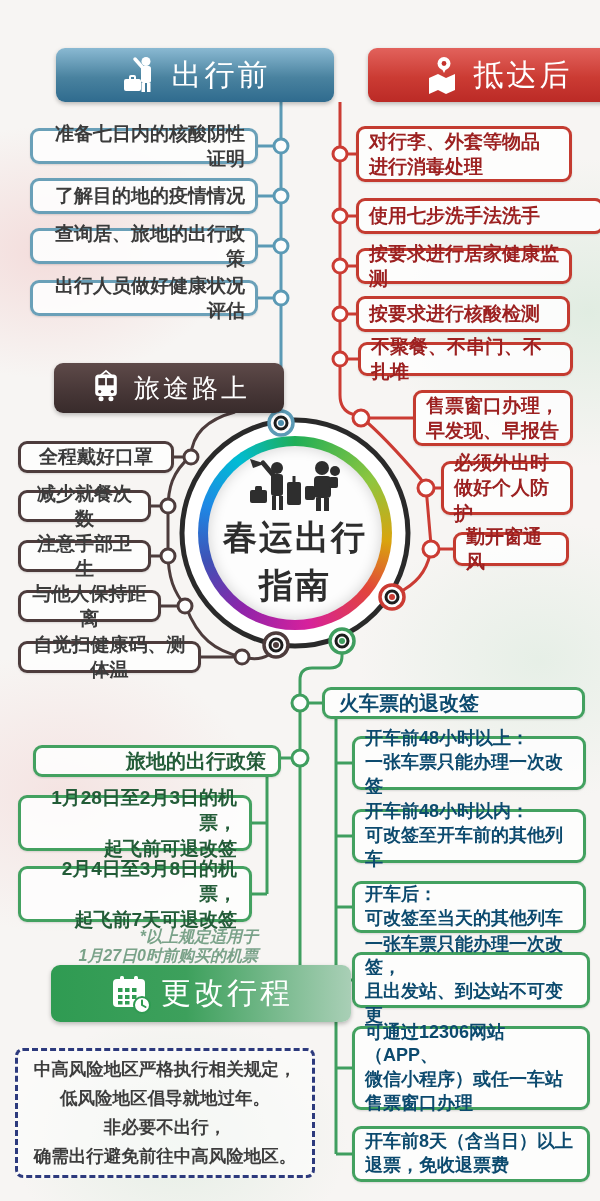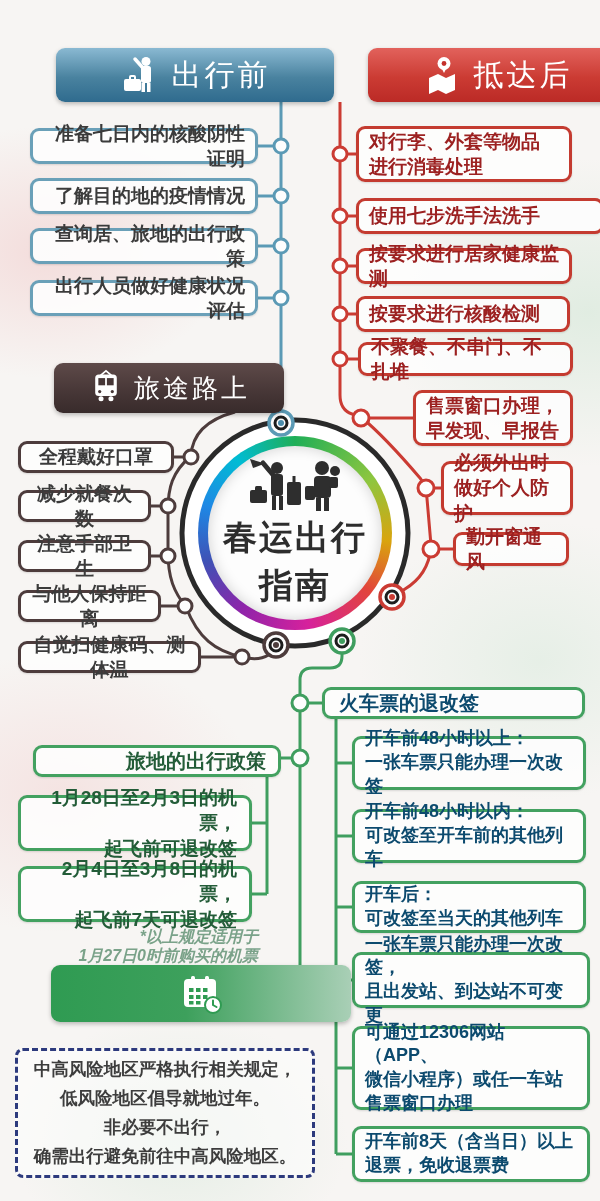--- a/index.html
+++ b/index.html
@@ -276,17 +276,18 @@
         <rect x="23" y="14" width="4.5" height="4"></rect>
       <rect x="9" y="21" width="4.5" height="4"></rect>
         <rect x="16" y="21" width="4.5" height="4"></rect>
         <rect x="23" y="21" width="4.5" height="4"></rect>
       <rect x="9" y="27" width="4.5" height="3.5"></rect>
         <rect x="16" y="27" width="4.5" height="3.5"></rect>
     </g>
     <circle cx="33" cy="31" r="8" fill="#ffffff" stroke="#2f9b52" stroke-width="2"></circle>
     <path d="M33,26.5 L33,31 L36.5,33" stroke="#2f9b52" stroke-width="2" fill="none" stroke-linecap="round"></path>
   </svg>
+  <span>更改行程</span>
 </div>
 <div class="abs layer dashed" style="left:15px;top:1048px;width:300px;height:130px">中高风险地区严格执行相关规定，
 低风险地区倡导就地过年。
 非必要不出行，
 确需出行避免前往中高风险地区。</div>
 
 </body></html>

